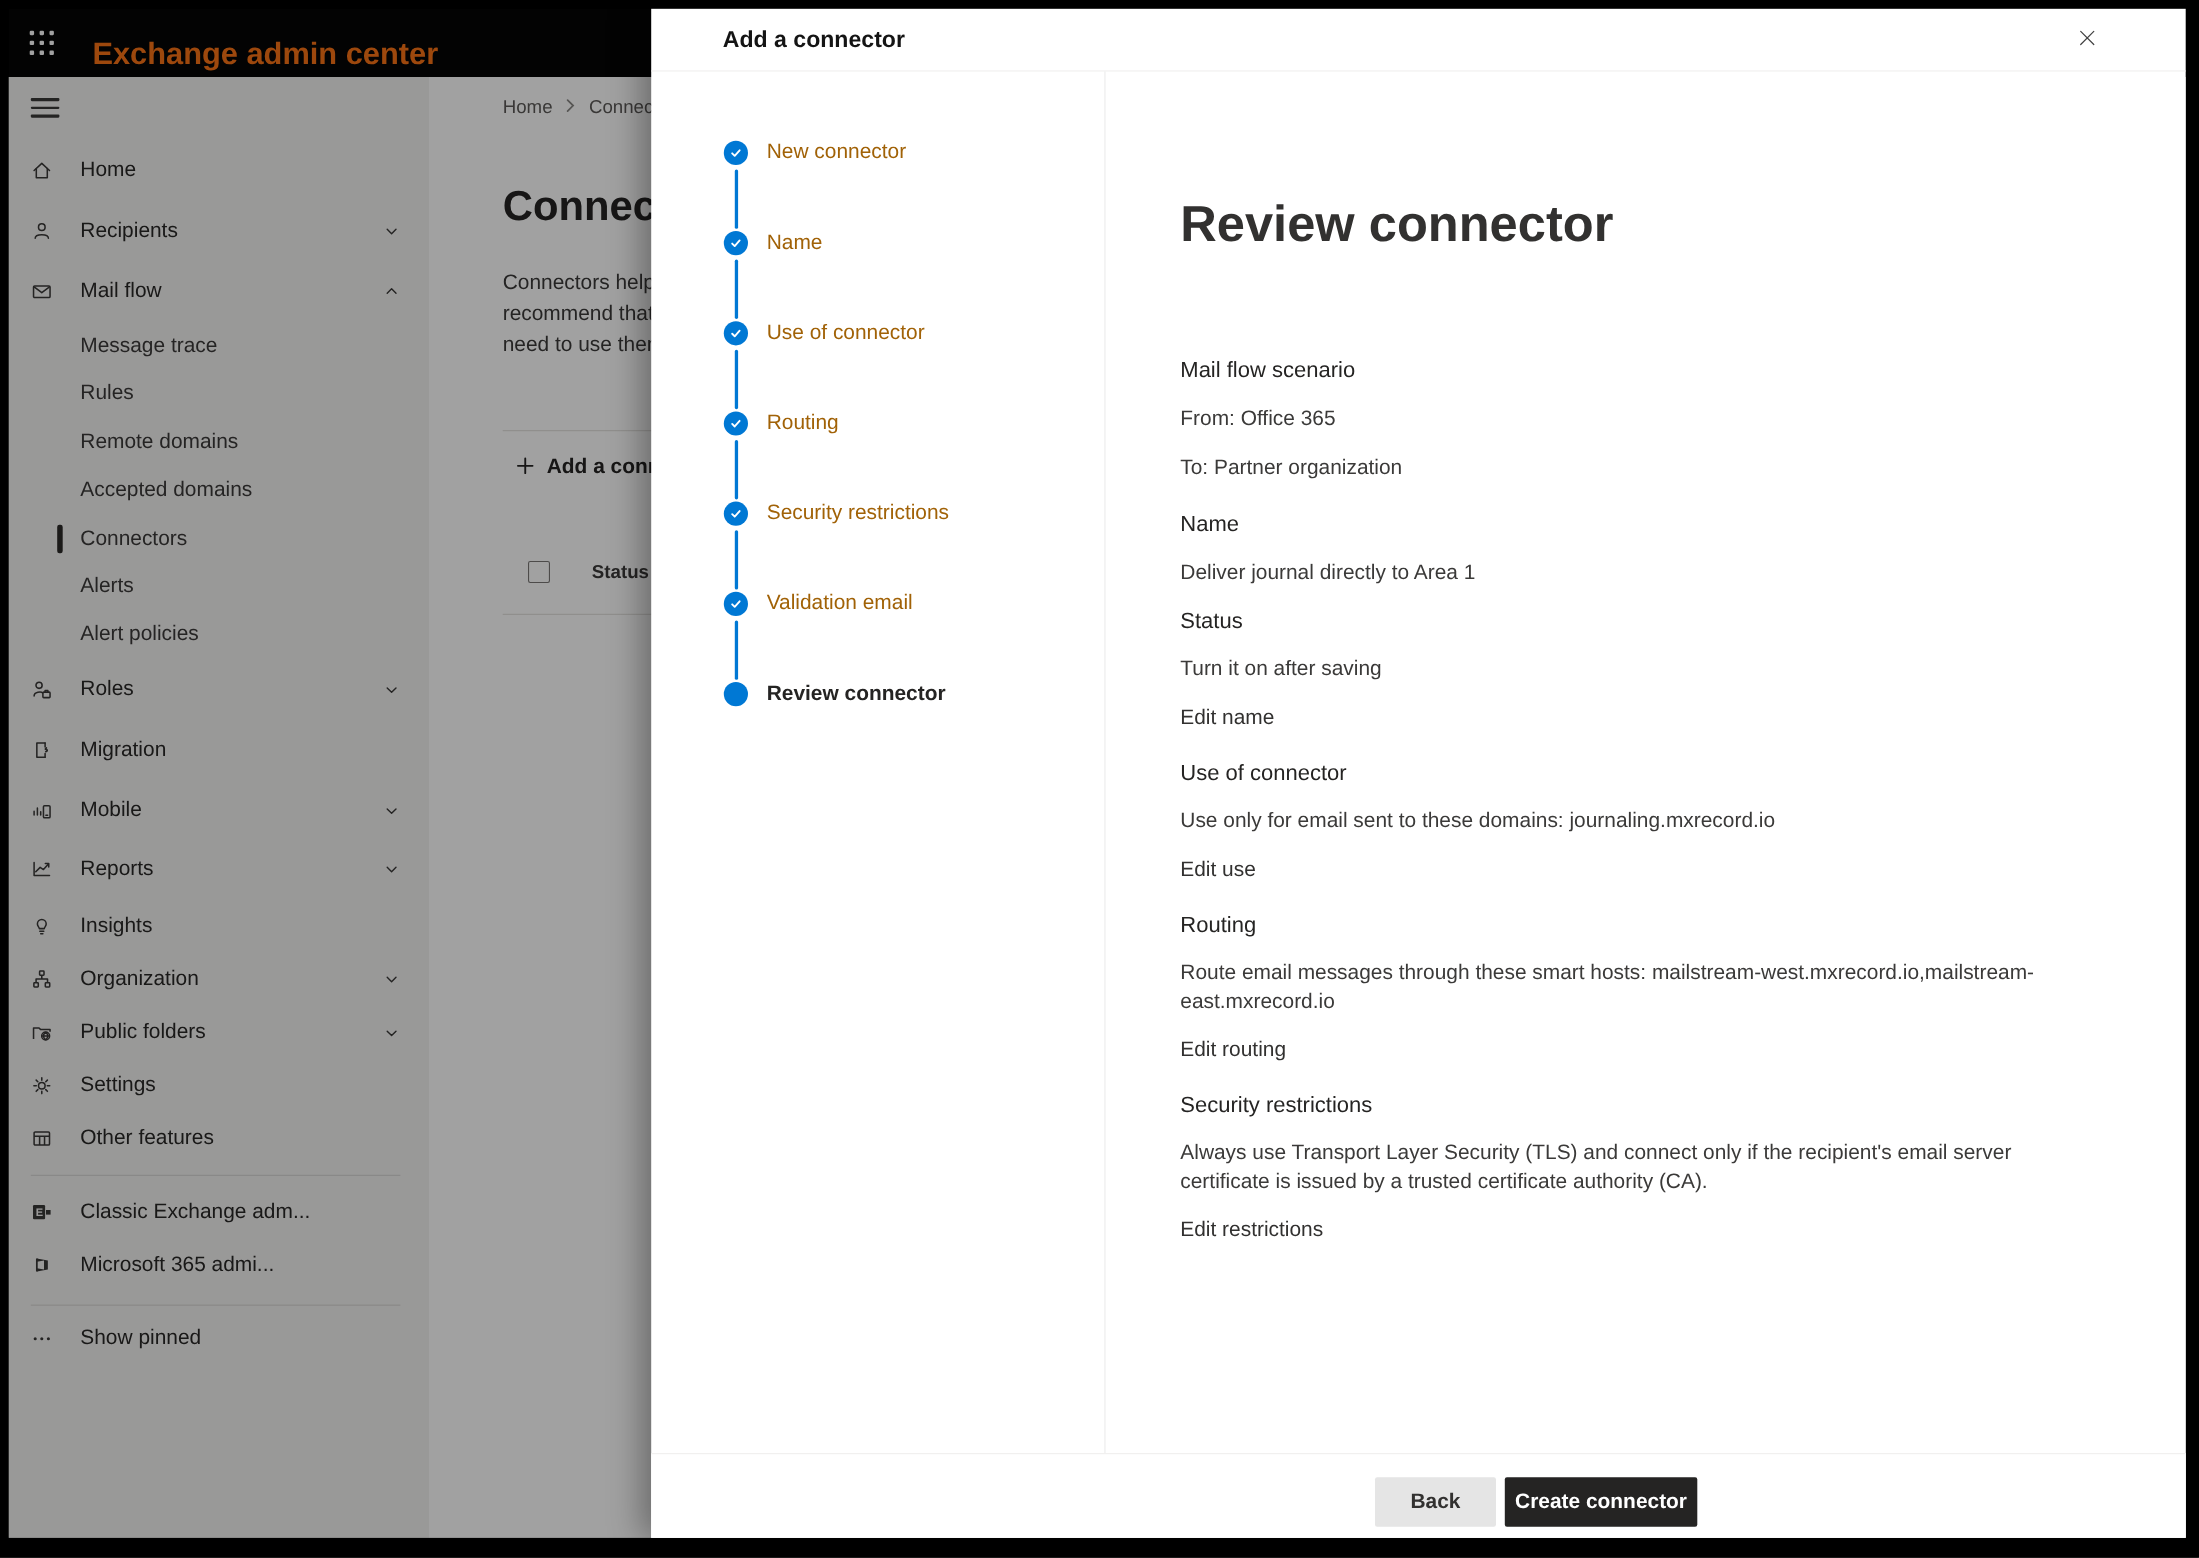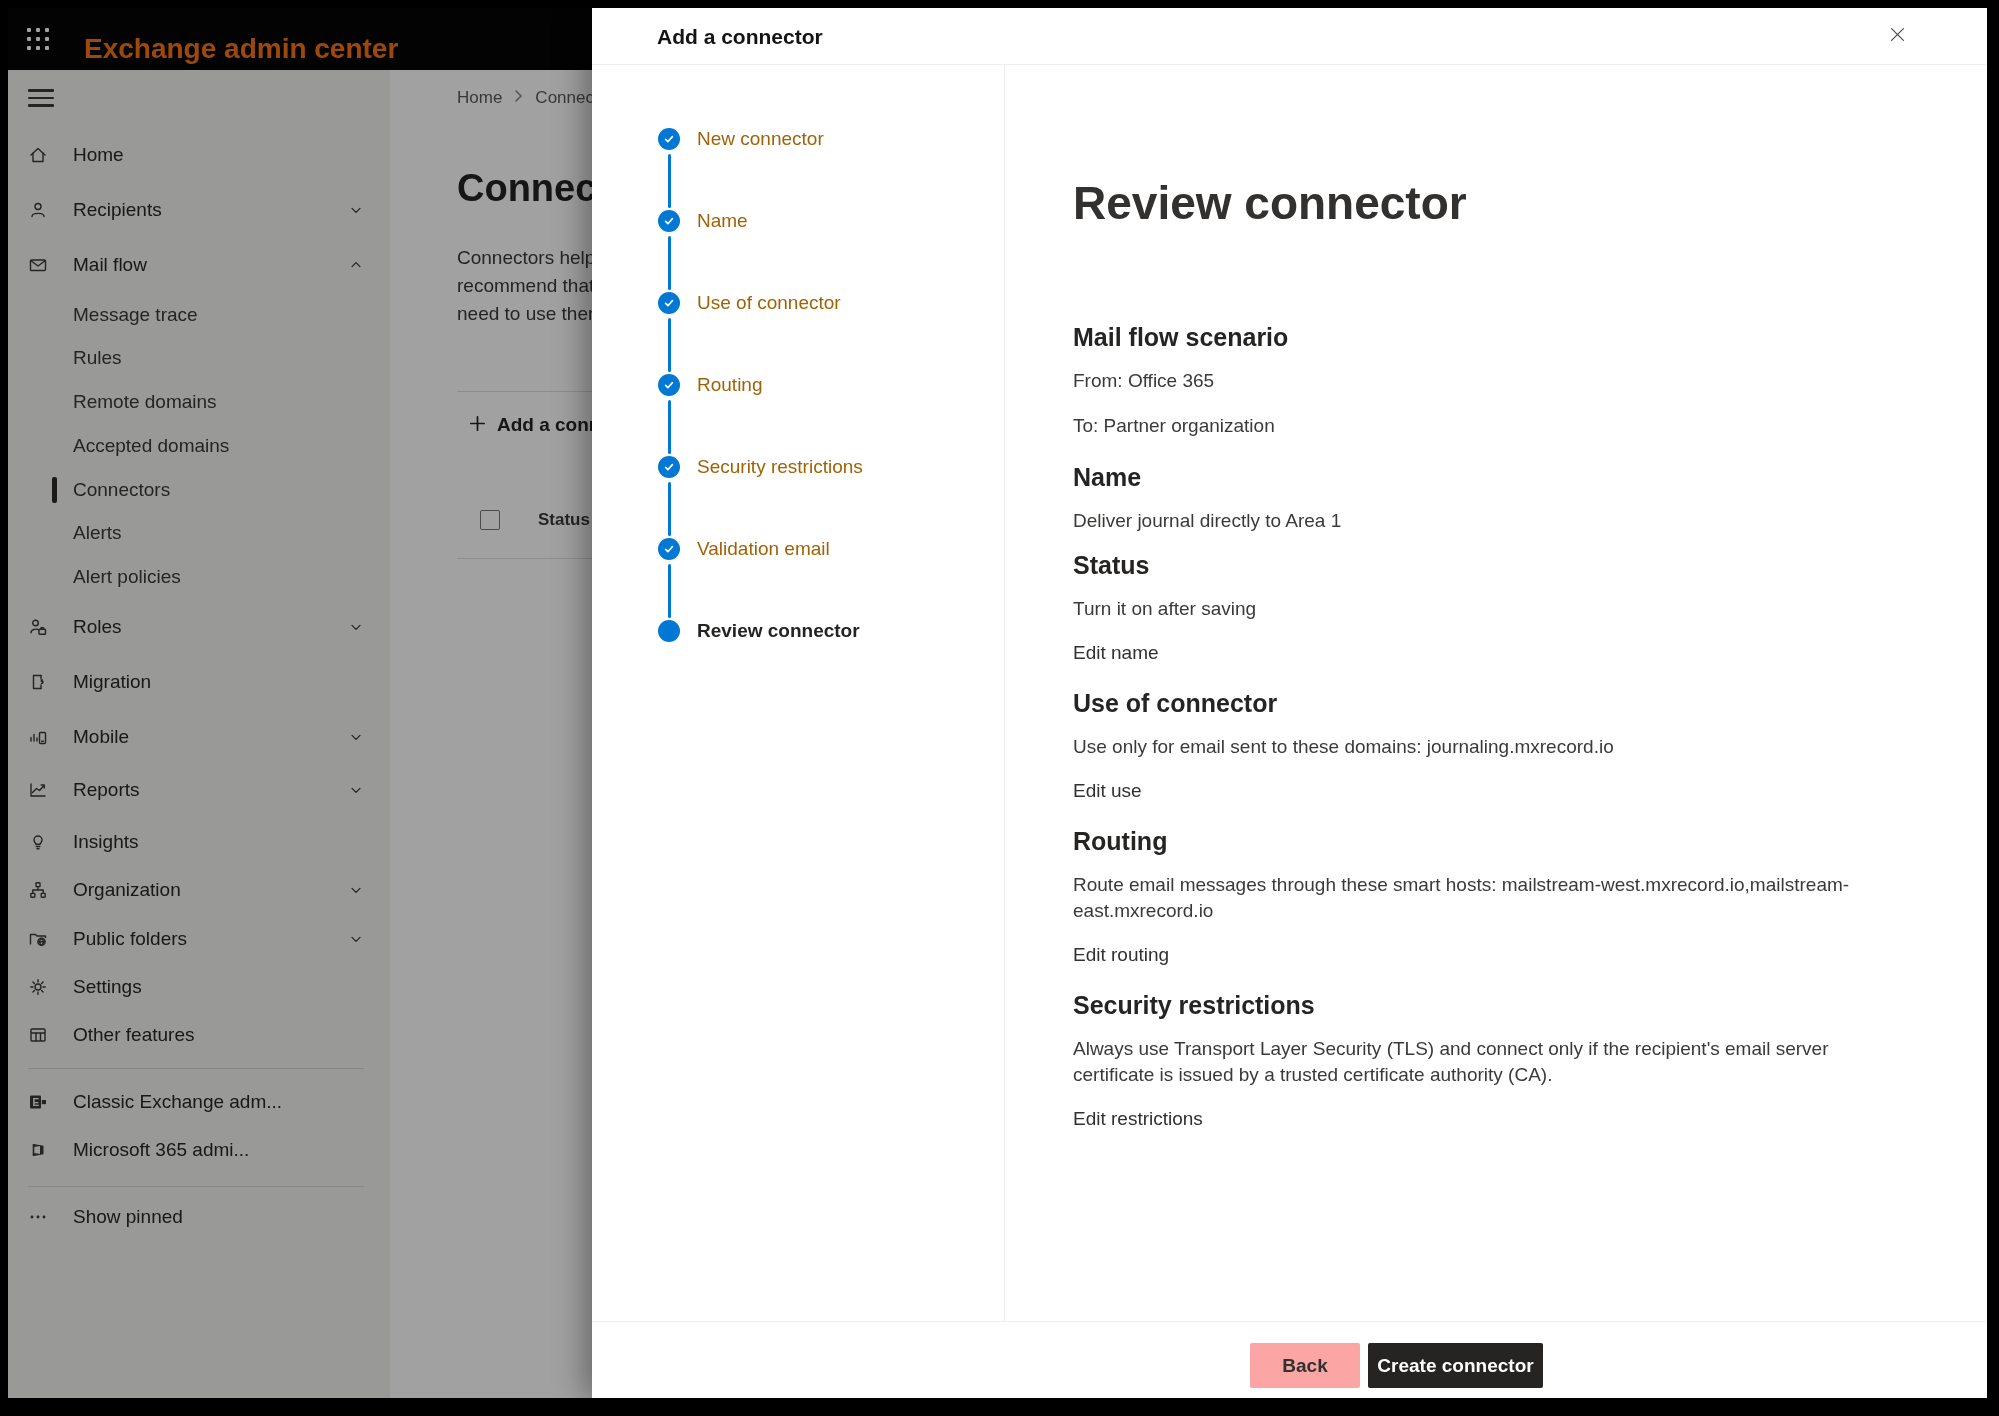--- a/index.html
+++ b/index.html
@@ -71,27 +71,27 @@
     display:flex; align-items:center; justify-content:center; }
   .step .step-label { margin-left:17px; font-size:19px; line-height:22px; color:#a16207; white-space:nowrap; }
   .step.current .step-label { font-weight:700; color:#252423; }
   .step:not(:last-child)::after { content:''; position:absolute; left:9.5px; top:26px; height:54px; width:3px;
     background:#0078d4; border-radius:2px; }
 
   .review { position:absolute; left:413px; top:0; right:0; bottom:0; padding:112px 0 0 68px; overflow:hidden; }
   .review h1 { font-size:46px; line-height:52px; font-weight:700; color:#323130; white-space:nowrap; }
   .review-groups { margin-top:96px; width:790px; }
   .review-group { margin-bottom:26px; }
-  .review-group h3 { font-size:25px; line-height:24px; font-weight:700; color:#252423; margin:0 0 19px 0; }
+  .review-group h3 { font-size:20px; line-height:24px; font-weight:400; color:#252423; margin:0 0 19px 0; }
   .review-group p  { font-size:19px; line-height:26px; color:#3b3a39; margin:0 0 19px 0; }
   .edit-link { display:block; font-size:19px; line-height:24px; color:#323130; margin:0 0 19px 0;
     text-decoration:none; cursor:pointer; width:max-content; }
 
   .dlg-footer { position:absolute; left:0; right:0; bottom:0; height:77px; border-top:1px solid #f0efee; background:#fff; }
-  .btn-back { position:absolute; left:658px; top:21px; width:110px; height:45px; background:#fca5a5; border:none;
+  .btn-back { position:absolute; left:658px; top:21px; width:110px; height:45px; background:#e5e5e5; border:none;
     border-radius:2px; font-size:19px; font-weight:600; color:#323130; cursor:pointer;
     font-family:"Liberation Sans", sans-serif; }
   .btn-create { position:absolute; left:776px; top:21px; width:175px; height:45px; background:#252423; border:none;
     border-radius:2px; font-size:19px; font-weight:600; color:#fff; cursor:pointer;
     font-family:"Liberation Sans", sans-serif; }
 </style>
 </head>
 <body>
 
 <div class="frame">

